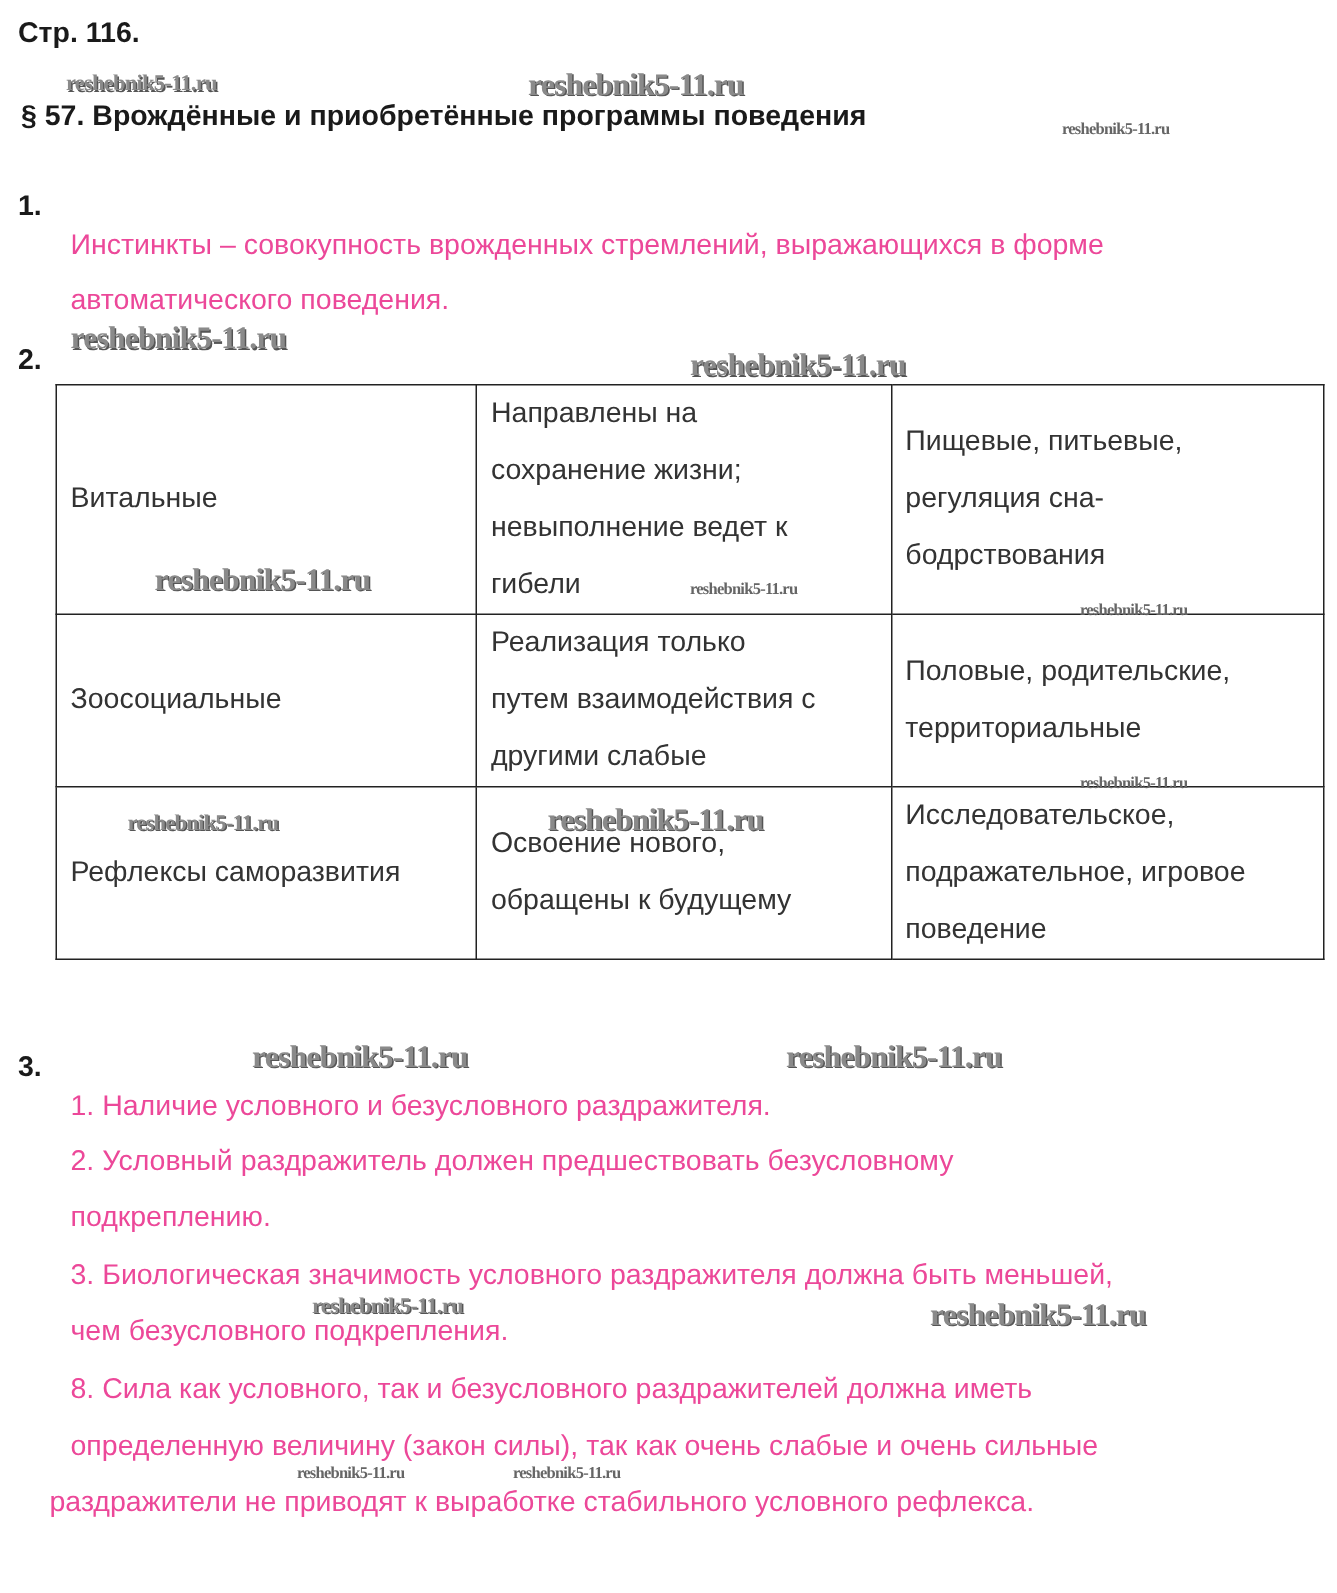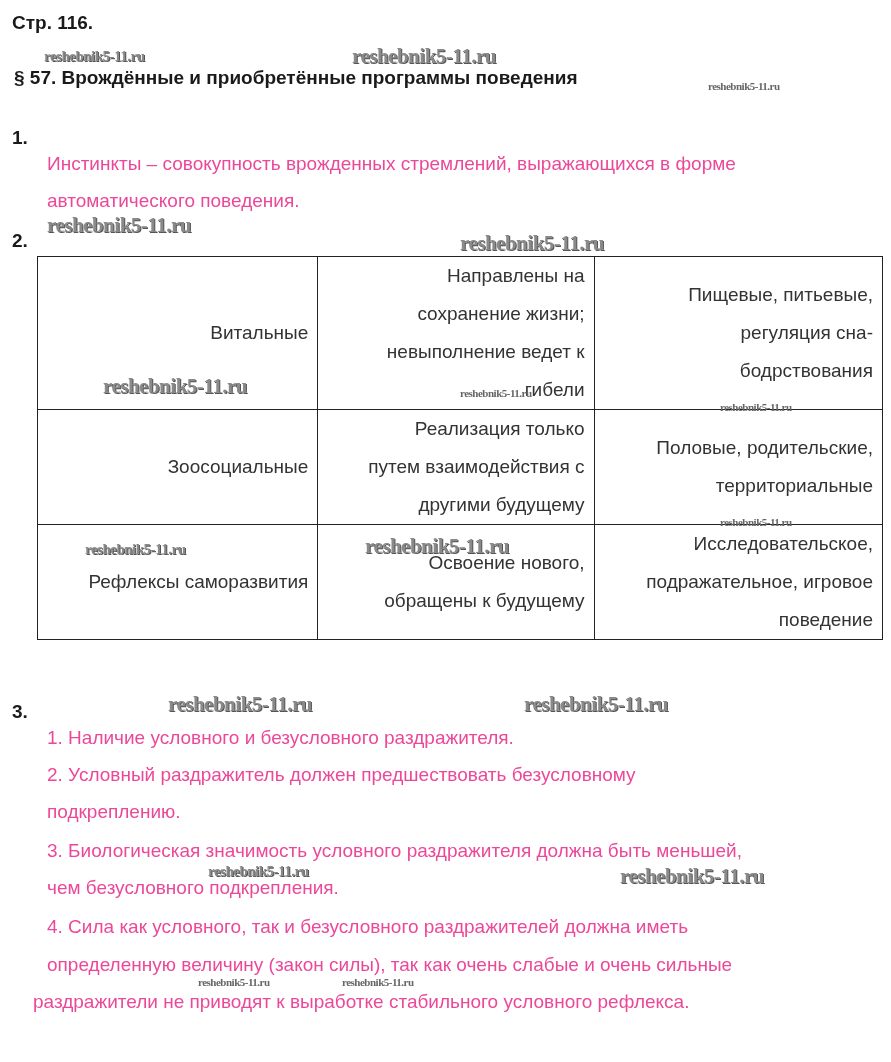--- a/index.html
+++ b/index.html
@@ -14,21 +14,21 @@
         color: #8a8a8a; position: absolute; white-space: nowrap;
         text-shadow: 1px 1px 0 #555; letter-spacing: -0.5px; }
   .wm.big { font-size: 21px; }
   .wm.mid { font-size: 15px; }
   .wm.small { font-size: 11px; text-shadow: none; color: #666; }
   table.refl { position: absolute; left: 37px; top: 256px; border-collapse: collapse;
                width: 846px; }
   table.refl th, table.refl td { border: 1px solid #222; font-size: 19px; color: #333;
                vertical-align: middle; text-align: left; padding: 0 9px; }
   table.refl th { font-weight: bold; text-align: center; height: 27px; color: #1a1a1a; }
-  table.refl td { line-height: 38px; text-align: right; }
+  table.refl td { line-height: 38px; }
   .c1 { width: 260px; } .c2 { width: 262px; } .c3 { width: 268px; }
 </style>
 </head>
 <body>
 
 <div class="abs page-num">Стр. 116.</div>
 <div class="abs section-title">§ 57. Врождённые и приобретённые программы поведения</div>
 
 <div class="abs qnum" style="top:127px;">1.</div>
 <div class="abs text" style="left:47px; top:153px;">Инстинкты – совокупность врожденных стремлений, выражающихся в форме</div>
@@ -50,21 +50,21 @@
       <div>Пищевые, питьевые,</div>
       <div>регуляция сна-</div>
       <div>бодрствования</div>
     </td>
   </tr>
   <tr style="height:115px;">
     <td>Зоосоциальные</td>
     <td>
       <div>Реализация только</div>
       <div>путем взаимодействия с</div>
-      <div>другими будущему</div>
+      <div>другими слабые</div>
     </td>
     <td>
       <div>Половые, родительские,</div>
       <div>территориальные</div>
     </td>
   </tr>
   <tr style="height:115px;">
     <td>Рефлексы саморазвития</td>
     <td>
       <div>Освоение нового,</div>
@@ -78,21 +78,21 @@
   </tr>
 </tbody>
   </table>
 
 <div class="abs qnum" style="top:701px;">3.</div>
 <div class="abs text" style="left:47px; top:727px;">1. Наличие условного и безусловного раздражителя.</div>
 <div class="abs text" style="left:47px; top:764px;">2. Условный раздражитель должен предшествовать безусловному</div>
 <div class="abs text" style="left:47px; top:801px;">подкреплению.</div>
 <div class="abs text" style="left:47px; top:840px;">3. Биологическая значимость условного раздражителя должна быть меньшей,</div>
 <div class="abs text" style="left:47px; top:877px;text-align:center;">чем безусловного подкрепления.</div>
-<div class="abs text" style="left:47px; top:916px;">4. Сила как условного, так и безусловного раздражителей должна иметь</div>
+<div class="abs text" style="left:47px; top:916px;">8. Сила как условного, так и безусловного раздражителей должна иметь</div>
 <div class="abs text" style="left:47px; top:954px;">определенную величину (закон силы), так как очень слабые и очень сильные</div>
 <div class="abs text" style="left:33px; top:991px;">раздражители не приводят к выработке стабильного условного рефлекса.</div>
 
 <div class="wm mid" style="left:44px; top:48px;">reshebnik5-11.ru</div>
 <div class="wm big" style="left:352px; top:44px;">reshebnik5-11.ru</div>
 <div class="wm small" style="left:708px; top:80px;">reshebnik5-11.ru</div>
 <div class="wm big" style="left:47px; top:213px;">reshebnik5-11.ru</div>
 <div class="wm big" style="left:460px; top:231px;">reshebnik5-11.ru</div>
 <div class="wm big" style="left:103px; top:374px;">reshebnik5-11.ru</div>
 <div class="wm small" style="left:460px; top:387px;">reshebnik5-11.ru</div>

